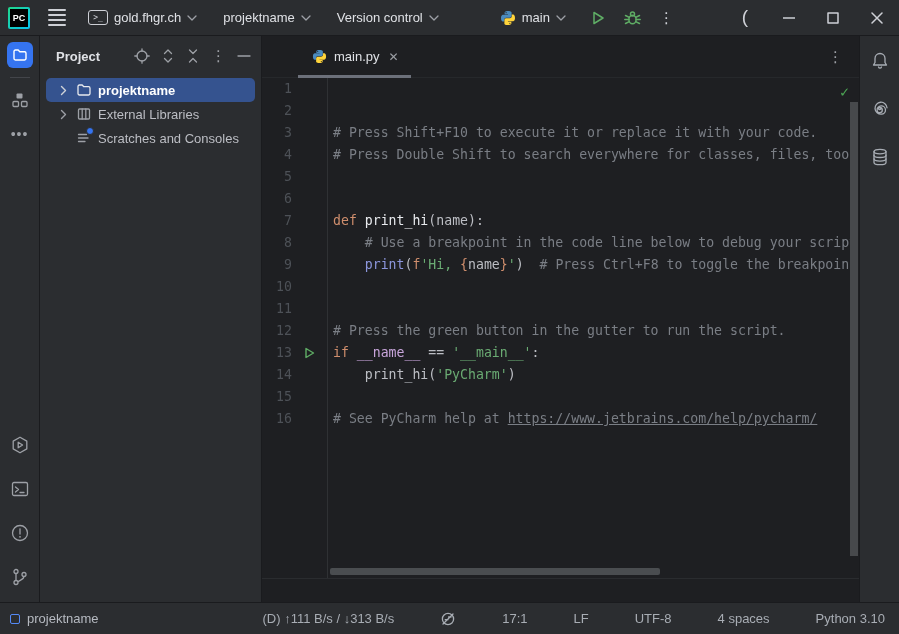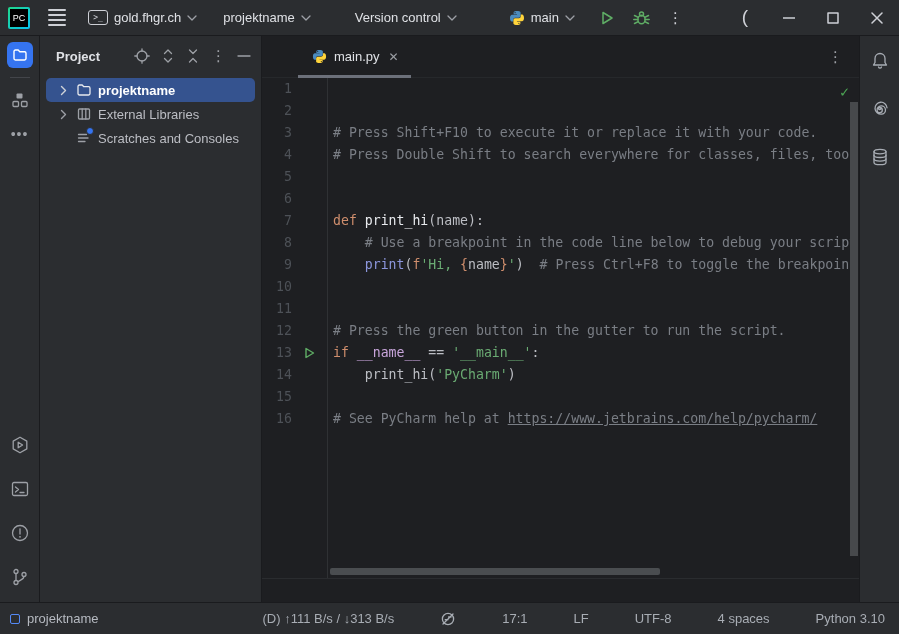--- a/index.html
+++ b/index.html
@@ -7,21 +7,21 @@
     background:#1E1F22; font-family:"Liberation Sans","DejaVu Sans",sans-serif;
     color:#DFE1E5; }
   svg { display:block; }
 
   
   .titlebar { height:36px; background:#2B2D30; display:flex; align-items:center;
     border-bottom:1px solid #1A1B1E; font-size:13px; }
   .logo-wrap { margin-left:8px; width:22px; height:22px; padding:2px;
     background:linear-gradient(135deg,#21D789,#07C3F2); border-radius:2px; }
   .logo-inner { width:100%; height:100%; background:#000; color:#fff;
-    font-size:9px; font-weight:normal; display:flex; align-items:center; justify-content:center;
+    font-size:9px; font-weight:bold; display:flex; align-items:center; justify-content:center;
     letter-spacing:0; }
   .burger { margin-left:18px; width:18px; display:flex; flex-direction:column; gap:3px; cursor:pointer; }
   .burger i { display:block; height:2px; background:#CED0D6; border-radius:1px; }
   .tb-widget { display:flex; align-items:center; gap:6px; padding:4px 6px; border-radius:4px; cursor:pointer; }
   .tb-label { color:#DFE1E5; white-space:nowrap; }
   .term-chip { width:20px; height:15px; border:1.4px solid #CED0D6; border-radius:3px;
     display:flex; align-items:center; justify-content:center; font-size:8px; color:#CED0D6;
     font-family:"DejaVu Sans Mono",monospace; }
   .run-group { display:flex; align-items:center; gap:18px; margin-left:auto; }
   .win-group { display:flex; align-items:center; margin-left:auto; }
@@ -127,21 +127,21 @@
       </svg>
   </div>
 
   <div class="tb-widget" style="margin-left:14px;">
     <span class="tb-label">projektname</span>
     <svg width="10" height="6">
         <path d="M1 1 L5 5 L9 1" class="icon-stroke"></path>
       </svg>
   </div>
 
-  <div class="tb-widget" style="margin-left:32px;">
+  <div class="tb-widget" style="margin-left:14px;">
     <span class="tb-label">Version control</span>
     <svg width="10" height="6">
         <path d="M1 1 L5 5 L9 1" class="icon-stroke"></path>
       </svg>
   </div>
 
   <div class="run-group">
     <div class="tb-widget">
       <svg width="16" height="16" viewBox="0 0 32 32">
         <path fill="#4B8BBE" d="M15.9 2c-7.1 0-6.6 3.1-6.6 3.1v3.2h6.8v1H6.7S2 8.8 2 16c0 7.2 4.1 6.9 4.1 6.9h2.4v-3.3s-.1-4.1 4-4.1h6.8s3.9.1 3.9-3.8V5.4S23.8 2 15.9 2zm-3.7 2.2a1.2 1.2 0 1 1 0 2.4 1.2 1.2 0 0 1 0-2.4z"></path>

